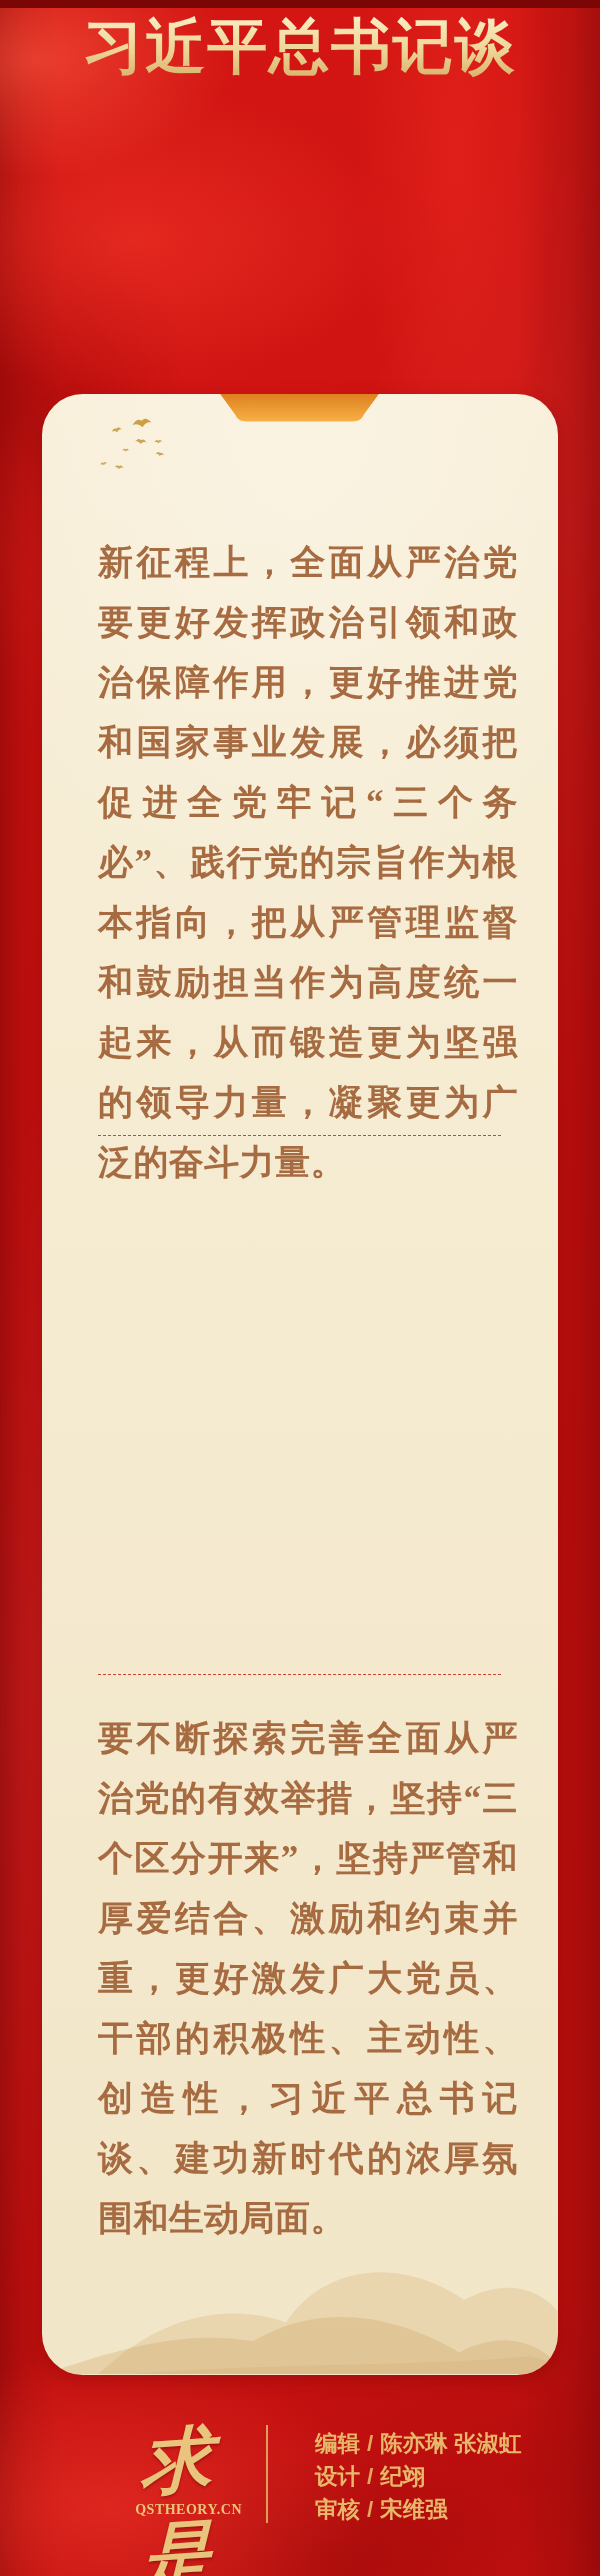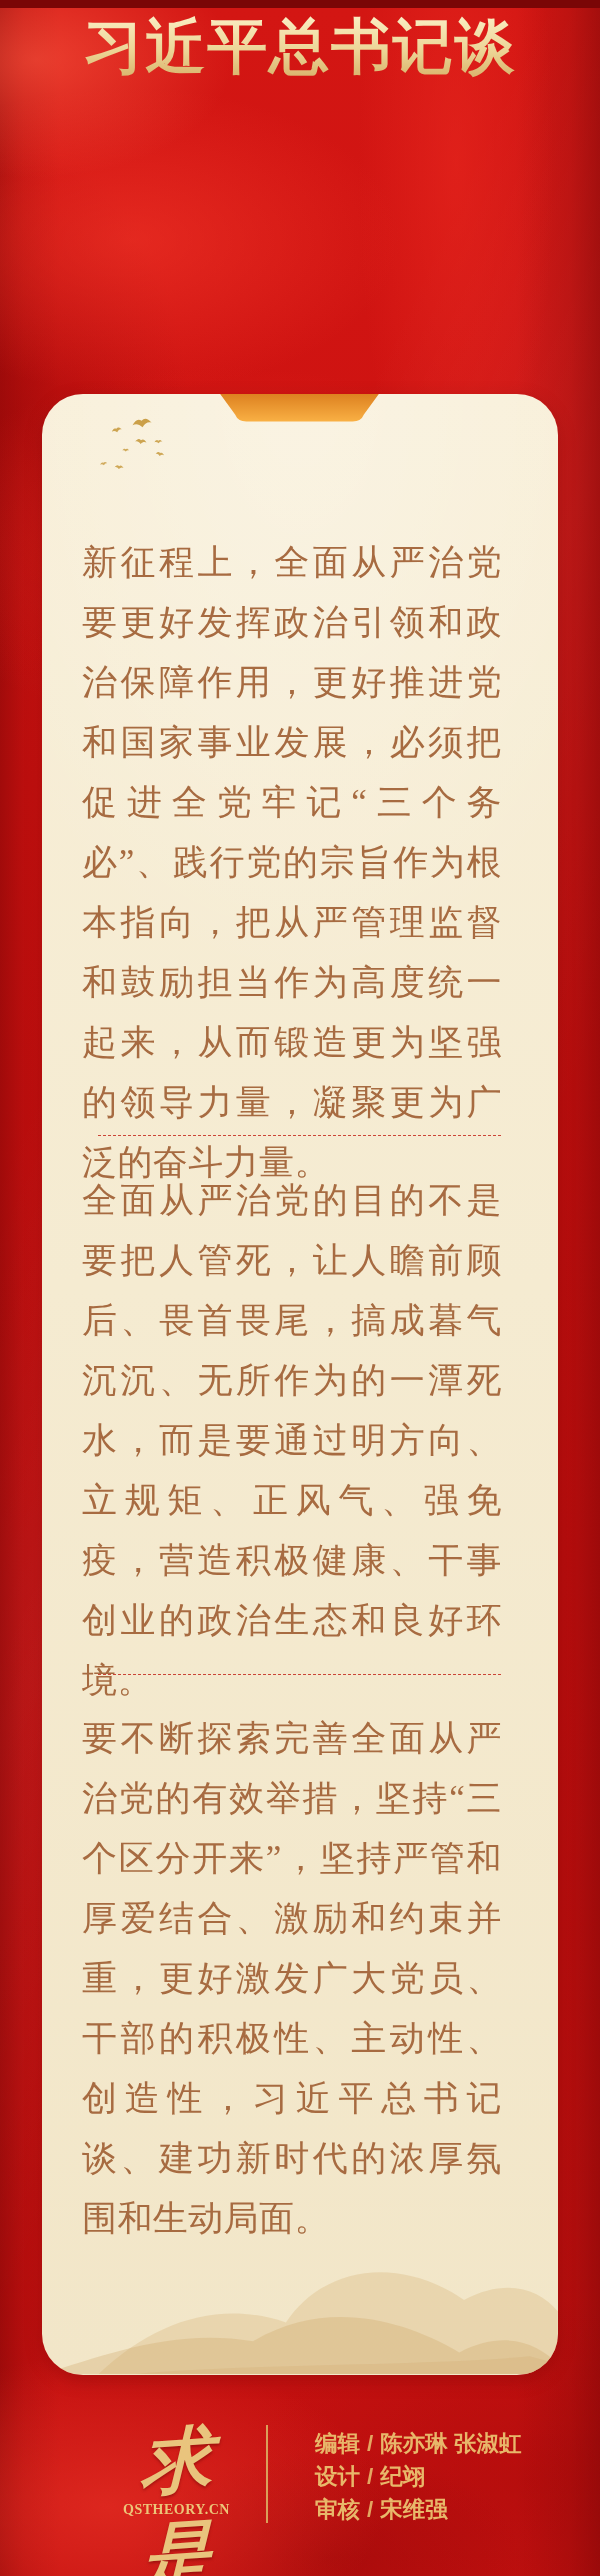--- a/index.html
+++ b/index.html
@@ -40,38 +40,38 @@
     position:absolute;left:42px;top:386px;width:516px;height:1981px;
     border-radius:41px;overflow:hidden;
     background-image:
       radial-gradient(120% 50% at 50% 0%, rgba(255,255,255,.28), transparent 60%),
       linear-gradient(180deg,#f8efd8 0%,#f5ebd1 45%,#f2e6c8 100%);
     box-shadow:0 5.6px 17px rgba(90,0,0,.25);
   }
   .tab{position:absolute;left:178px;top:0;}
   .birds{position:absolute;left:54px;top:23.4px;}
   .para{
-    position:absolute;left:40px;width:420px;margin:0;
-    font-family:"Liberation Serif","DejaVu Serif",serif;font-weight:normal;
+    position:absolute;left:56px;width:420px;margin:0;
+    font-family:"Liberation Serif","DejaVu Serif",serif;font-weight:bold;
     font-size:35px;line-height:60px;letter-spacing:0.4px;
     color:#a76b41;text-align:justify;text-justify:inter-ideograph;
   }
   .p1{top:139px;} .p2{top:777px;} .p3{top:1315px;}
   .divider{position:absolute;left:56px;width:403px;height:0;border-top:1.9px dashed #c5281c;opacity:.85;}
   .d1{top:741px;} .d2{top:1280px;}
   .mountains{position:absolute;left:0;top:1786px;}
   
   .logo-cn{
     position:absolute;left:120px;top:2406px;width:113px;height:94px;line-height:94px;
     text-align:center;font-family:"Liberation Serif","DejaVu Serif",serif;
     font-size:71px;font-style:italic;font-weight:bold;color:#e9c47d;
     transform:rotate(-4deg) skewX(-4deg);text-shadow:0 1.9px 2.8px rgba(90,0,0,.4);
   }
   .logo-site{
-    position:absolute;left:111px;top:2494px;width:131px;text-align:center;
+    position:absolute;left:111px;top:2494px;width:131px;text-align:right;
     font-family:"Liberation Serif","DejaVu Serif",serif;font-weight:bold;
     font-size:14px;letter-spacing:0.5px;color:#ecc478;
   }
   .v-divider{position:absolute;left:266px;top:2417px;width:1.9px;height:98px;background:#dcae62;opacity:.9;}
   .credits{position:absolute;left:315px;top:2419px;}
   .credit-row{height:33px;display:flex;align-items:center;gap:7px;
     font-size:22.5px;font-weight:600;color:#e8b76a;}
   .credit-slash{opacity:.9;}
 </style>
 </head>
@@ -104,21 +104,20 @@
         <use href="#bird" transform="translate(62,24) scale(0.7) rotate(-5)" opacity=".85"></use>
         <use href="#bird" transform="translate(28,33) scale(0.6)" opacity=".85"></use>
         <use href="#bird" transform="translate(64,36) scale(0.75) rotate(10)" opacity=".85"></use>
         <use href="#bird" transform="translate(4,48) scale(0.65) rotate(-10)" opacity=".8"></use>
         <use href="#bird" transform="translate(20,50) scale(0.8) rotate(6)" opacity=".85"></use>
       </g>
     </svg>
 
     <p class="para p1">新征程上，全面从严治党要更好发挥政治引领和政治保障作用，更好推进党和国家事业发展，必须把促进全党牢记“三个务必”、践行党的宗旨作为根本指向，把从严管理监督和鼓励担当作为高度统一起来，从而锻造更为坚强的领导力量，凝聚更为广泛的奋斗力量。</p>
     <div class="divider d1"></div>
-    <p class="para p2">全面从严治党的目的不是要把人管死，让人瞻前顾后、畏首畏尾，搞成暮气沉沉、无所作为的一潭死水，而是要通过明方向、立规矩、正风气、强免疫，营造积极健康、干事创业的政治生态和良好环境。</p>
     <div class="divider d2"></div>
     <p class="para p3">要不断探索完善全面从严治党的有效举措，坚持“三个区分开来”，坚持严管和厚爱结合、激励和约束并重，更好激发广大党员、干部的积极性、主动性、创造性，习近平总书记谈、建功新时代的浓厚氛围和生动局面。</p>
 
     <svg class="mountains" width="516" height="194" viewBox="0 0 550 207" aria-hidden="true">
       <path d="M60 207 C120 150 190 128 260 152 C300 92 380 80 450 128 C495 104 530 116 550 140 L550 207 Z" fill="#d9ba84" opacity="0.38"></path>
       <path d="M0 207 C70 186 140 158 225 172 C300 128 380 146 445 184 C495 158 530 176 550 196 L550 207 Z" fill="#cfa96b" opacity="0.34"></path>
       <path d="M100 207 C220 196 420 198 520 188 L550 196 L550 207 Z" fill="#cfa96b" opacity="0.25"></path>
     </svg>
   </div>
 

